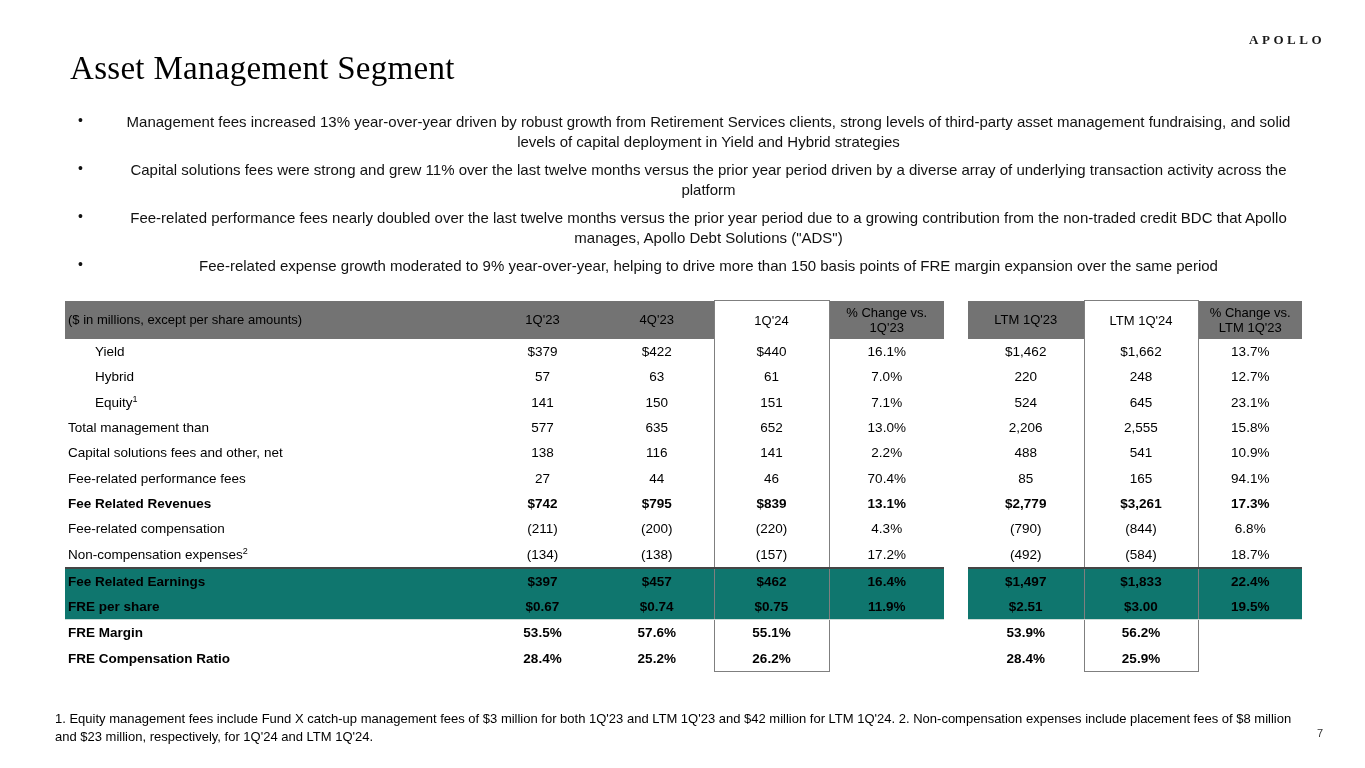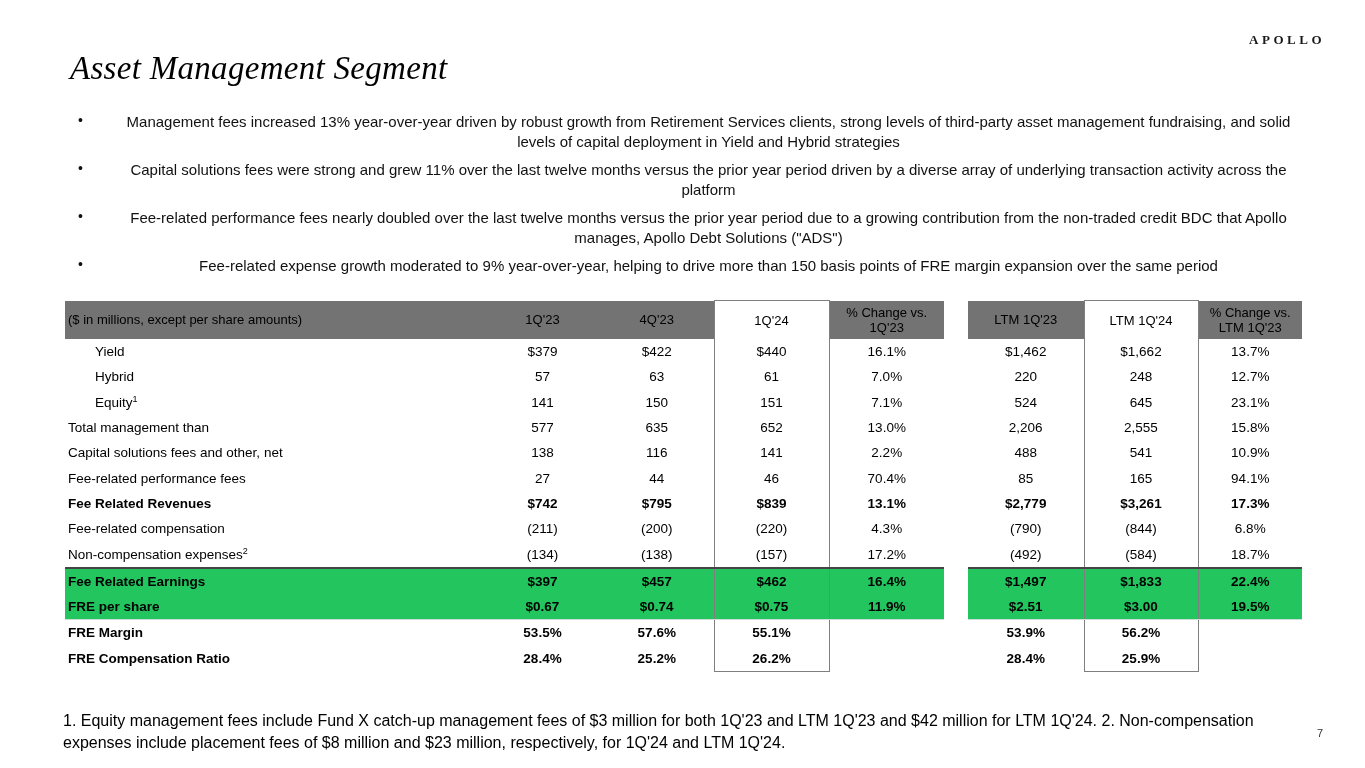--- a/index.html
+++ b/index.html
@@ -11,21 +11,20 @@
   .logo{
     position:absolute;top:32px;right:40px;
     font-family:"Liberation Serif",serif;font-size:13px;font-weight:600;
     letter-spacing:3.5px;color:#1a1a1a;
   }
   
   .title{
     position:absolute;top:50px;left:70px;
     font-family:"Liberation Serif",serif;font-size:33px;font-weight:400;color:#000;
     letter-spacing:0.3px;
-    font-style:italic;
   }
   
   .bullets{
     position:absolute;top:112px;left:70px;width:1240px;
     list-style:none;margin:0;padding:0;
     font-size:15px;line-height:19.5px;color:#111;
   }
   .bullets li{position:relative;padding-left:37px;margin-bottom:9px;text-align:center;}
   .bullets li::before{content:"\2022";position:absolute;left:8px;top:-1px;font-size:14px;}
   
@@ -36,31 +35,31 @@
   thead th.lblh{text-align:left;padding-left:3px;}
   thead th.gap, td.gap{background:#ffffff;border:none;}
   
   .boxcol{border-left:1px solid #7f7f7f;border-right:1px solid #7f7f7f;}
   thead th.boxcol{background:#ffffff;border-top:1px solid #7f7f7f;}
   tr.lastrow td.boxcol{border-bottom:1px solid #7f7f7f;}
   tbody td{height:25.3px;text-align:center;}
   tbody td.lbl{text-align:left;padding-left:3px;}
   tbody td.lbl.ind{padding-left:30px;}
   tr.bold td{font-weight:700;}
-  tr.hl td{background:#22c55e;}
+  tr.hl td{background:#0f766e;}
   tr.hl td.gap{background:#ffffff;}
   tr.topline td{border-top:2px solid #454545;}
   tr.topline td.gap{border-top:none;}
   tr.hairline td{border-bottom:1px solid #ccdcd7;}
   tr.hairline td.gap{border-bottom:none;}
   sup{font-size:9px;line-height:0;}
   
   .footnote{
-    position:absolute;top:710px;left:63px;width:1248px;
-    font-size:16px;line-height:1.35;color:#000;
+    position:absolute;top:710px;left:55px;width:1248px;
+    font-size:13px;line-height:1.35;color:#000;
   }
   .pagenum{position:absolute;top:727px;right:42px;font-size:11px;color:#333;}
 </style>
 </head>
 <body>
 
 <div class="page">
 
   <div class="logo">APOLLO</div>
 

